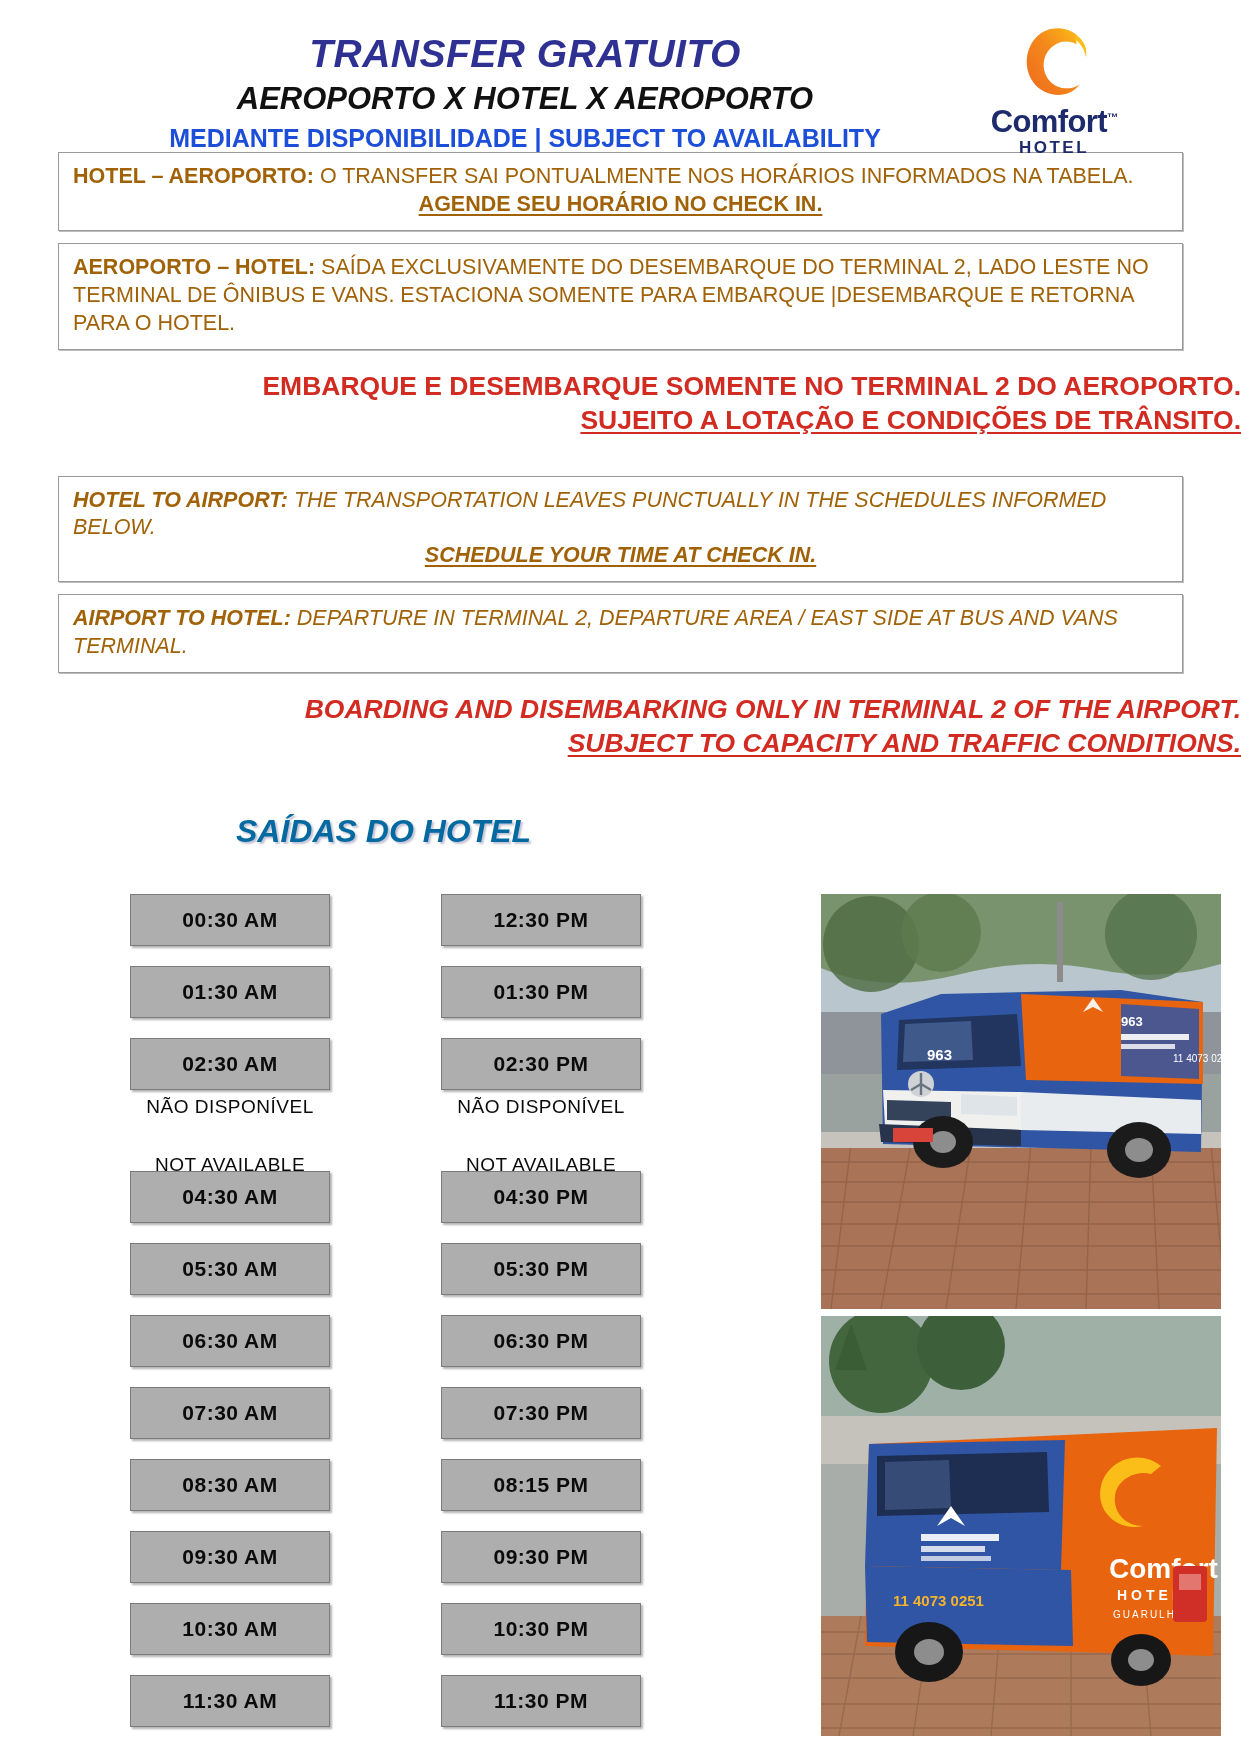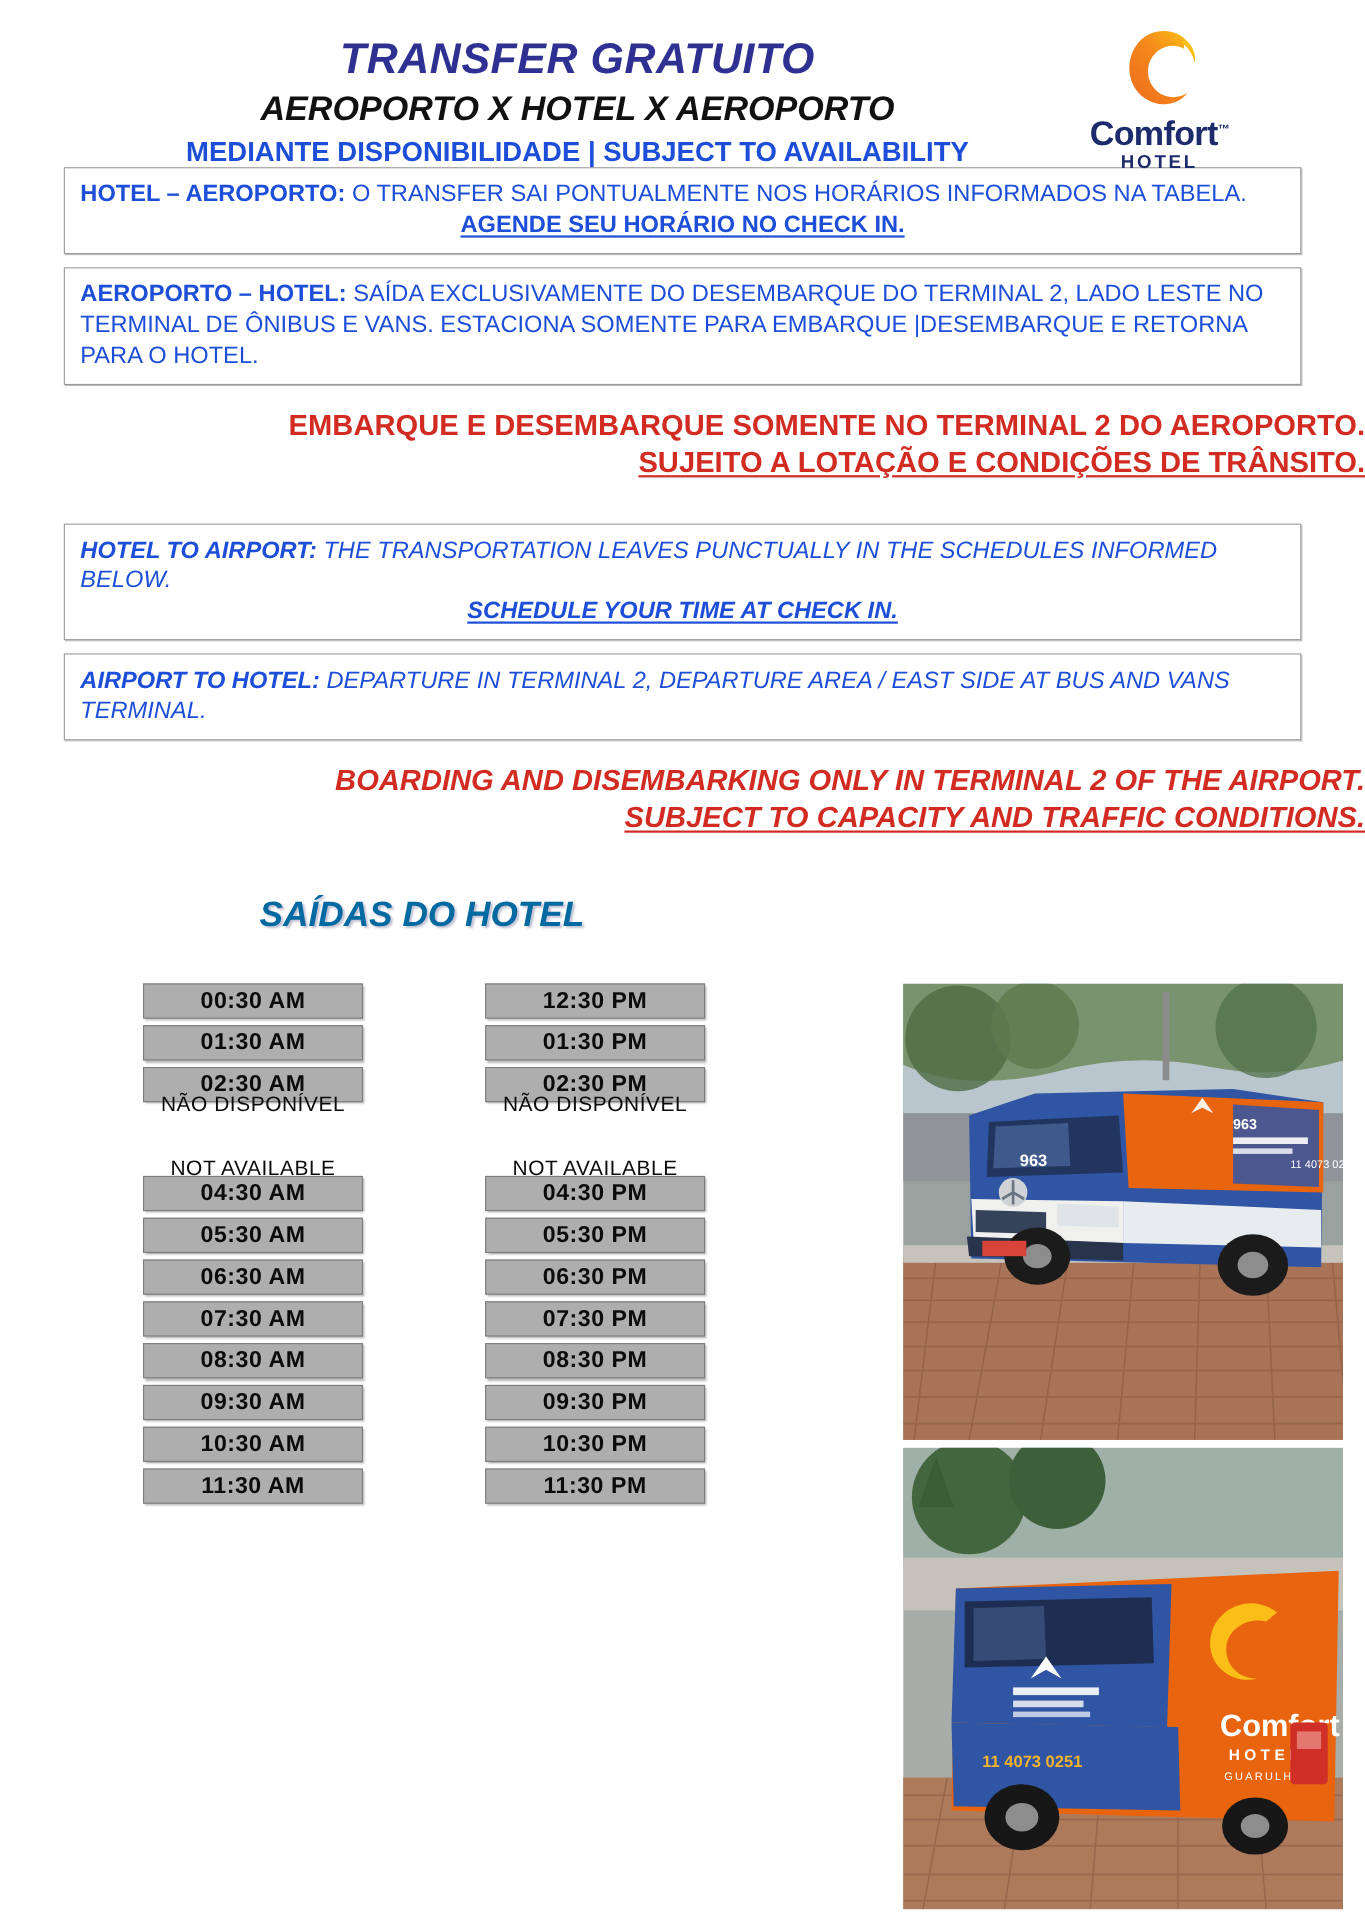--- a/index.html
+++ b/index.html
@@ -41,21 +41,21 @@
   }
 
   
   .box {
     border: 1px solid #9a9a9a;
     box-shadow: 1px 1px 0 #bdbdbd;
     margin: 0 58px 12px 58px;
     padding: 10px 14px 11px 14px;
     background: #fff;
   }
-  .box p { font-size: 21.5px; color: #1d4ed8; line-height: 1.30; }
+  .box p { font-size: 21.5px; color: #a16207; line-height: 1.30; }
   .box b { font-weight: bold; }
   .ctr { text-align: center; }
   .u { text-decoration: underline; text-underline-offset: 3px; }
   .ital p, .ital { font-style: italic; }
 
   .redline {
     text-align: right; color: #d22b22; font-weight: bold;
     font-size: 26.5px; line-height: 1.28;
   }
   .redline.ital { font-style: italic; }
@@ -69,21 +69,21 @@
   }
   .sched-wrap { position: relative; margin-top: 44px; height: 660px; }
   .cols { position: absolute; left: 0; top: 0; width: 700px; }
   .col {
     position: absolute; top: 0; width: 200px;
   }
   .col-am { left: 130px; }
   .col-pm { left: 441px; }
 
   .slot {
-    height: 32px; margin-bottom: 6px;
+    height: 52px; margin-bottom: 20px;
     display: flex; align-items: center; justify-content: center;
     font-size: 21px; font-weight: bold; color: #0b0b0b;
     letter-spacing: 0.5px;
   }
   .slot.time {
     background: #aeaeae;
     border: 1px solid #7c7c7c;
     box-shadow: 2px 2px 2px rgba(0,0,0,0.30);
   }
   .slot.na {
@@ -185,21 +185,21 @@
           <div class="slot time">01:30 PM</div>
           <div class="slot time">02:30 PM</div>
           <div class="slot na">
             <span>NÃO DISPONÍVEL</span>
             <span>NOT AVAILABLE</span>
           </div>
           <div class="slot time">04:30 PM</div>
           <div class="slot time">05:30 PM</div>
           <div class="slot time">06:30 PM</div>
           <div class="slot time">07:30 PM</div>
-          <div class="slot time">08:30 PM</div>
+          <div class="slot time">08:15 PM</div>
           <div class="slot time">09:30 PM</div>
           <div class="slot time">10:30 PM</div>
           <div class="slot time">11:30 PM</div>
         </div>
     </div>
 
     <div class="photos" style="top:0;">
       <div class="photo photo-top">
         <svg width="400" height="415" viewBox="0 0 400 415">
           <rect width="400" height="415" fill="#9aa2a0"></rect>

